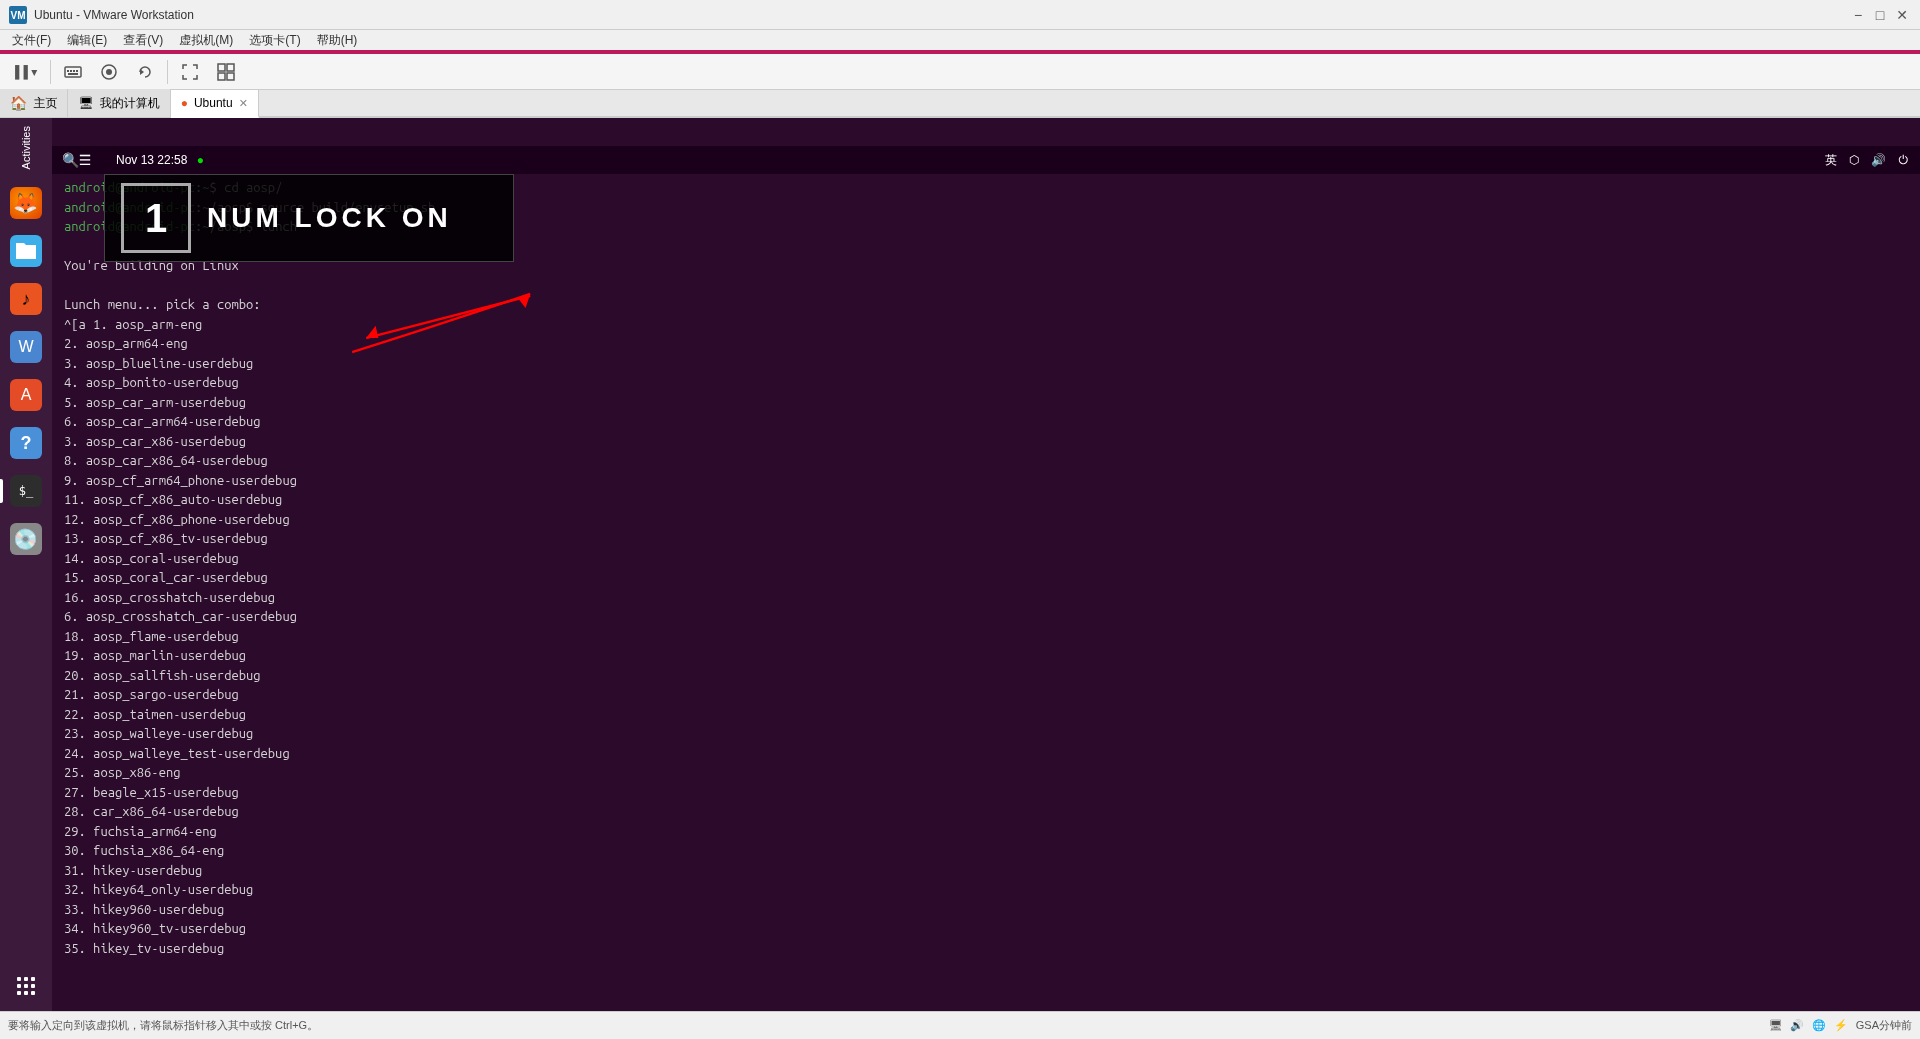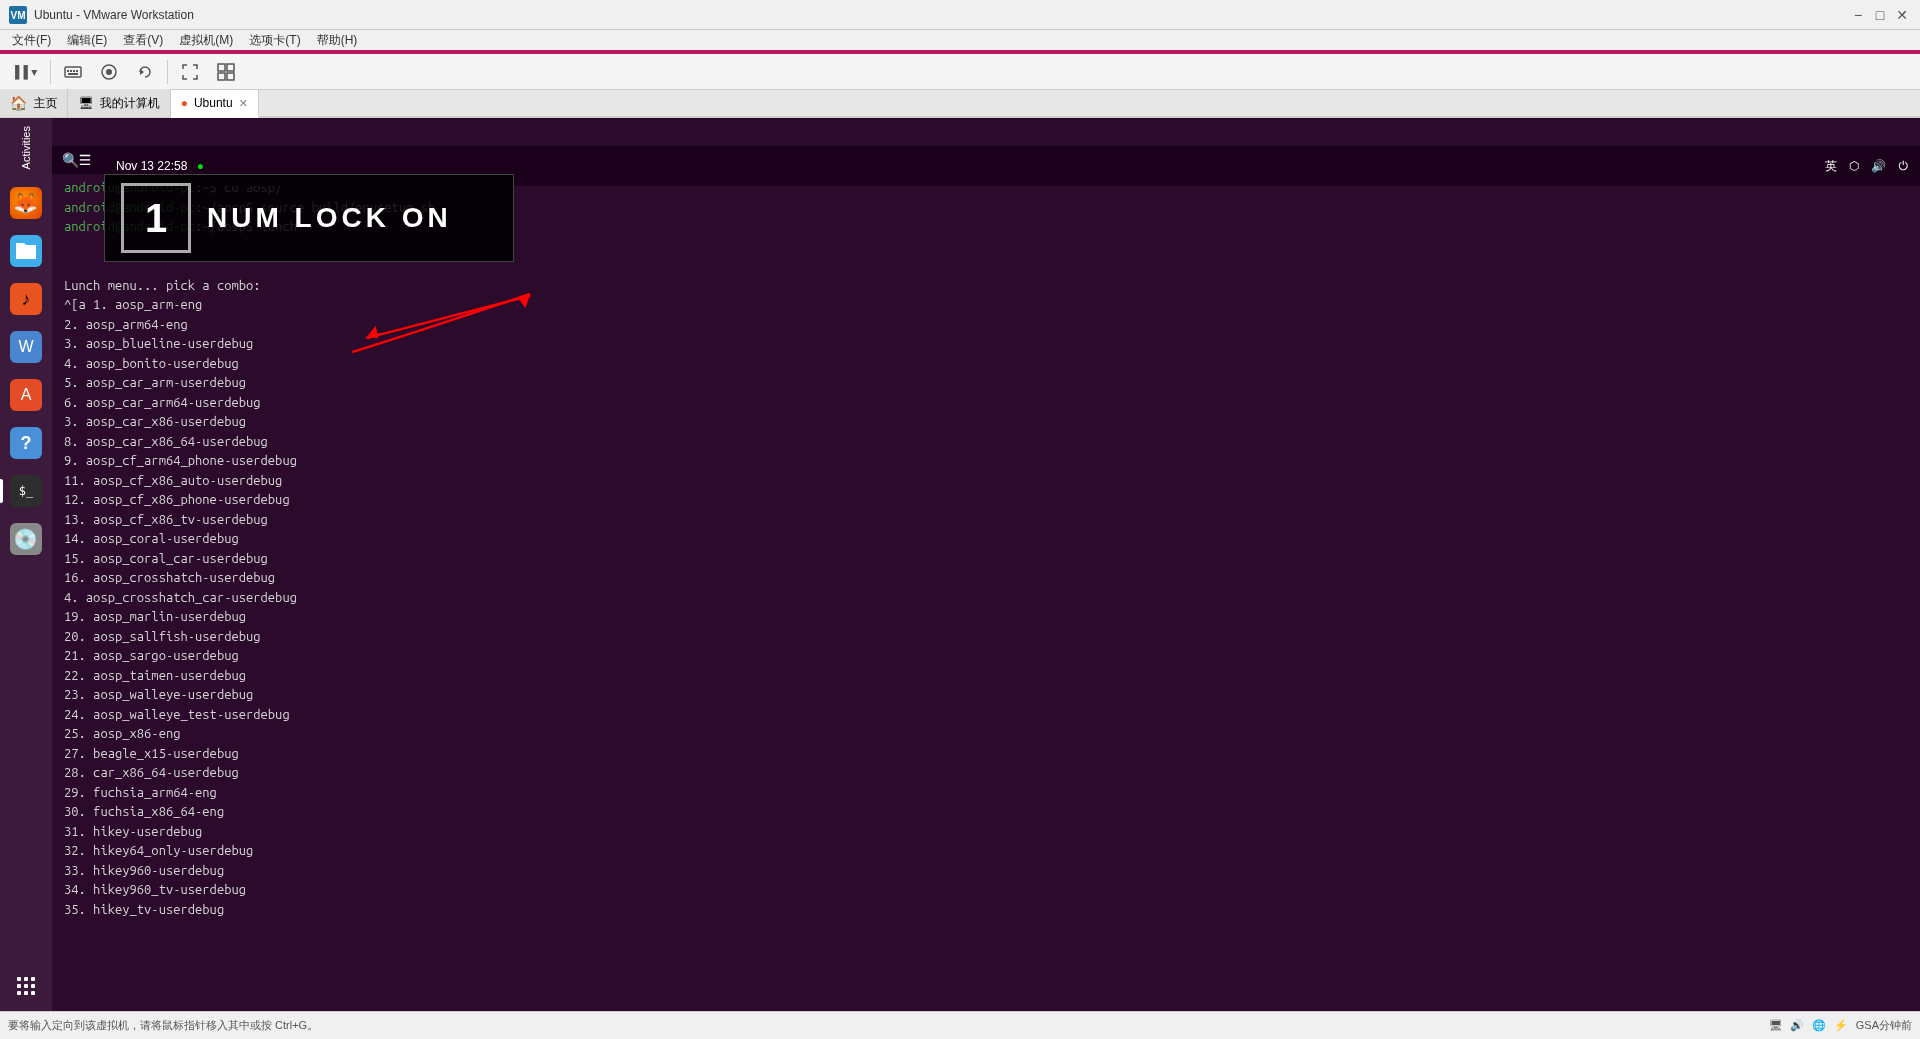--- a/index.html
+++ b/index.html
@@ -182,21 +182,21 @@
       font-size: 20px;
       cursor: pointer;
     }
 
     
     .ubuntu-topbar {
       position: absolute;
       top: 0;
       left: 52px;
       right: 0;
-      height: 40px;
+      height: 28px;
       background: #1a001a;
       display: flex;
       align-items: center;
       padding: 0 12px;
       color: white;
       font-size: 12px;
       z-index: 10;
     }
     .topbar-date { flex: 1; text-align: center; }
     .topbar-right { display: flex; align-items: center; gap: 12px; font-size: 12px; }
@@ -504,38 +504,40 @@
       <div>
         <span class="prompt-green">android@android-pc</span><span class="prompt-white">:~$ </span><span class="prompt-white">cd aosp/</span>
       </div>
       <div>
         <span class="prompt-green">android@android-pc</span><span class="prompt-white">:~/aosp$ </span><span class="prompt-white">source build/envsetup.sh</span>
       </div>
       <div>
         <span class="prompt-green">android@android-pc</span><span class="prompt-white">:~/aosp$ </span><span class="prompt-white">lunch</span>
       </div>
       <div>&nbsp;</div>
+      <div class="menu-list">You're building on Linux</div>
       <div>&nbsp;</div>
       <div class="menu-list">Lunch menu... pick a combo:</div>
       <div class="menu-list">^[a    1. aosp_arm-eng</div>
       <div class="menu-list">     2. aosp_arm64-eng</div>
       <div class="menu-list">     3. aosp_blueline-userdebug</div>
       <div class="menu-list">     4. aosp_bonito-userdebug</div>
       <div class="menu-list">     5. aosp_car_arm-userdebug</div>
       <div class="menu-list">     6. aosp_car_arm64-userdebug</div>
       <div class="menu-list">     3. aosp_car_x86-userdebug</div>
       <div class="menu-list">     8. aosp_car_x86_64-userdebug</div>
       <div class="menu-list">     9. aosp_cf_arm64_phone-userdebug</div>
       <div class="menu-list">    11. aosp_cf_x86_auto-userdebug</div>
       <div class="menu-list">    12. aosp_cf_x86_phone-userdebug</div>
       <div class="menu-list">    13. aosp_cf_x86_tv-userdebug</div>
       <div class="menu-list">    14. aosp_coral-userdebug</div>
       <div class="menu-list">    15. aosp_coral_car-userdebug</div>
       <div class="menu-list">    16. aosp_crosshatch-userdebug</div>
-      <div class="menu-list">    4. aosp_crosshatch_car-userdebug</div>
+      <div class="menu-list">    6. aosp_crosshatch_car-userdebug</div>
+      <div class="menu-list">    18. aosp_flame-userdebug</div>
       <div class="menu-list">    19. aosp_marlin-userdebug</div>
       <div class="menu-list">    20. aosp_sallfish-userdebug</div>
       <div class="menu-list">    21. aosp_sargo-userdebug</div>
       <div class="menu-list">    22. aosp_taimen-userdebug</div>
       <div class="menu-list">    23. aosp_walleye-userdebug</div>
       <div class="menu-list">    24. aosp_walleye_test-userdebug</div>
       <div class="menu-list">    25. aosp_x86-eng</div>
       <div class="menu-list">    27. beagle_x15-userdebug</div>
       <div class="menu-list">    28. car_x86_64-userdebug</div>
       <div class="menu-list">    29. fuchsia_arm64-eng</div>

